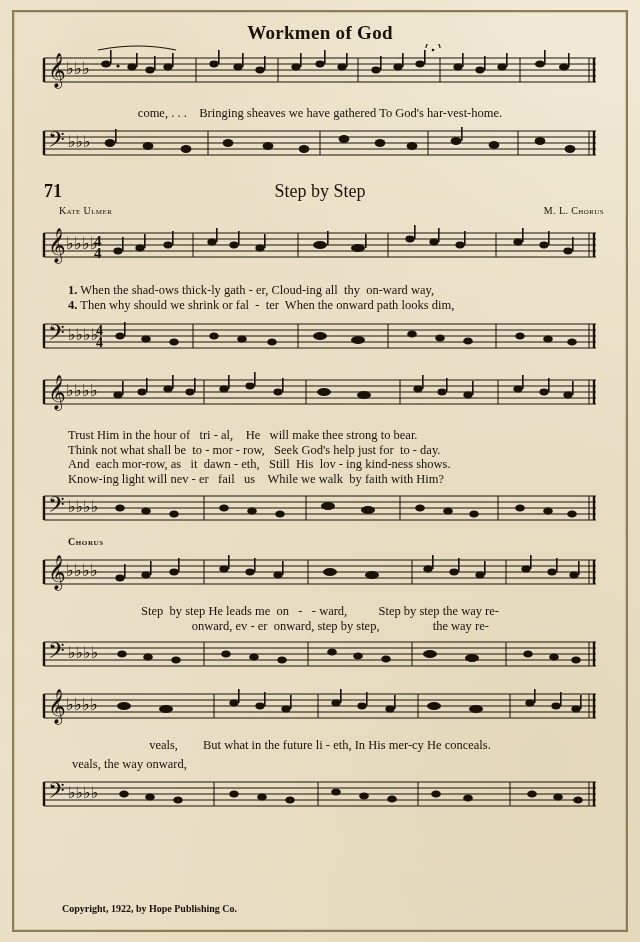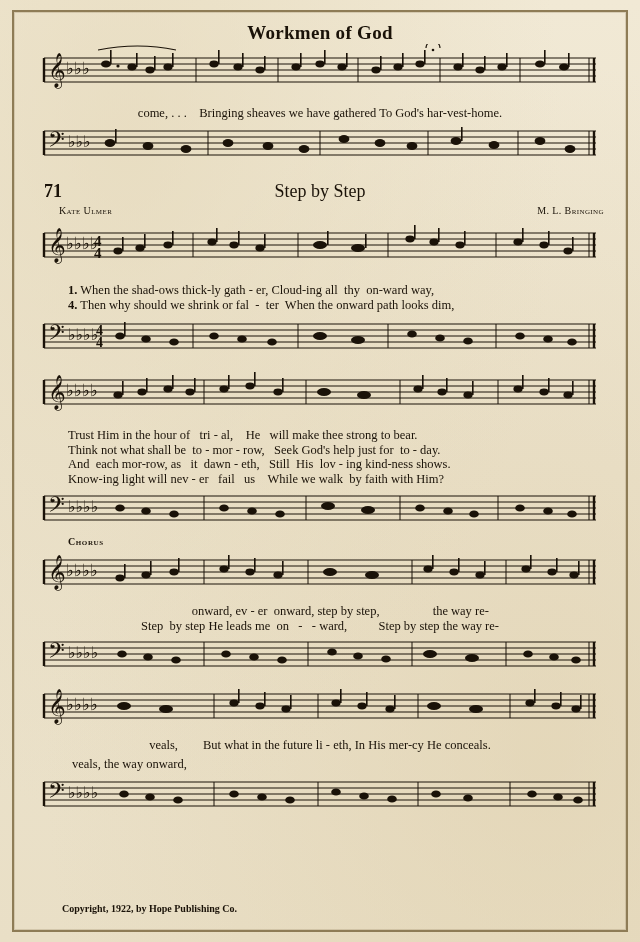--- a/index.html
+++ b/index.html
@@ -241,21 +241,21 @@
       </g>
     </svg>
   </div>
 
   <div class="title-row">
     <span class="hymn-number">71</span>
     <span class="title-center">Step by Step</span>
   </div>
   <div class="credits">
     <span class="author-left">Kate Ulmer</span>
-    <span class="author-right">M. L. Bringing</span>
+    <span class="author-right">M. L. Chorus</span>
   </div>
 
   <div class="staff-wrap">
     <svg class="staff-svg" width="584" height="60" viewBox="0 0 584 60" xmlns="http://www.w3.org/2000/svg">
       <g stroke="#1a1208" stroke-width="1" fill="none">
         <line x1="16" y1="14" x2="568" y2="14"></line>
         <line x1="16" y1="20" x2="568" y2="20"></line>
         <line x1="16" y1="26" x2="568" y2="26"></line>
         <line x1="16" y1="32" x2="568" y2="32"></line>
         <line x1="16" y1="38" x2="568" y2="38"></line>
@@ -488,22 +488,22 @@
         <ellipse cx="498" cy="21" rx="4.6" ry="3.4"></ellipse>
           <rect x="502" y="7" width="1.6" height="14"></rect>
         <ellipse cx="524" cy="24" rx="4.6" ry="3.4"></ellipse>
           <rect x="528" y="10" width="1.6" height="14"></rect>
         <ellipse cx="546" cy="27" rx="4.6" ry="3.4"></ellipse>
           <rect x="550" y="13" width="1.6" height="14"></rect>
       </g>
     </svg>
   </div>
 
+  <div class="lyric-center">Step  by step He leads me  on   -   - ward,          Step by step the way re-</div>
   <div class="lyric-center">             onward, ev - er  onward, step by step,                 the way re-</div>
-  <div class="lyric-center">Step  by step He leads me  on   -   - ward,          Step by step the way re-</div>
 
   <div class="staff-wrap">
     <svg class="staff-svg" width="584" height="48" viewBox="0 0 584 48" xmlns="http://www.w3.org/2000/svg">
       <g stroke="#1a1208" stroke-width="1" fill="none">
         <line x1="16" y1="8" x2="568" y2="8"></line>
         <line x1="16" y1="14" x2="568" y2="14"></line>
         <line x1="16" y1="20" x2="568" y2="20"></line>
         <line x1="16" y1="26" x2="568" y2="26"></line>
         <line x1="16" y1="32" x2="568" y2="32"></line>
         <line x1="16" y1="8" x2="16" y2="32" stroke-width="2.4"></line>

